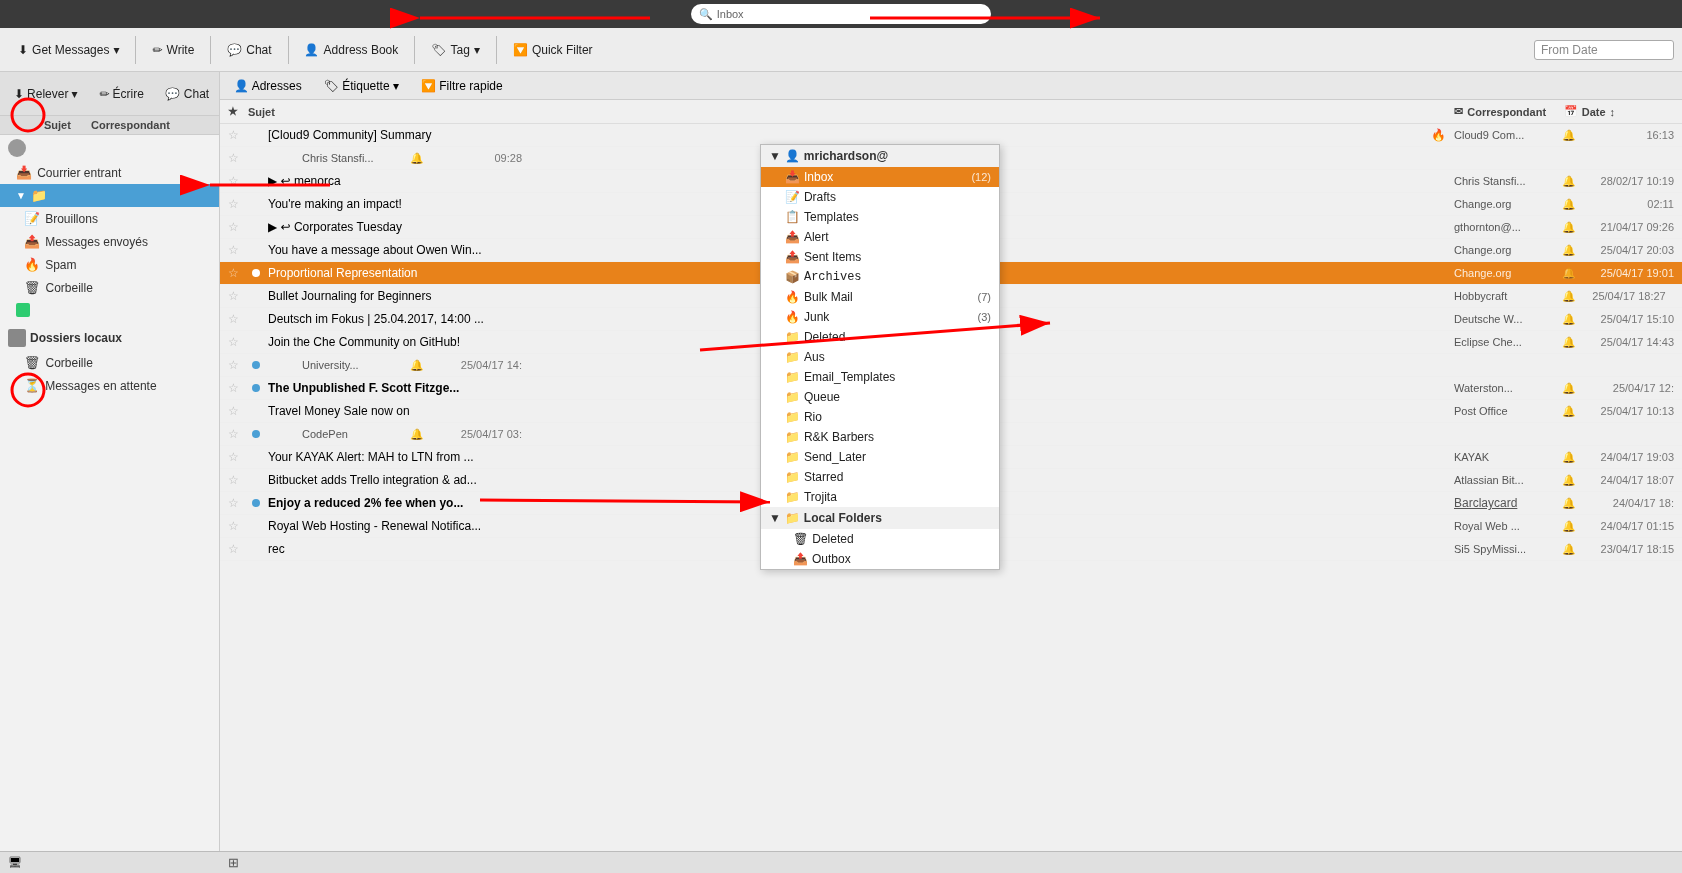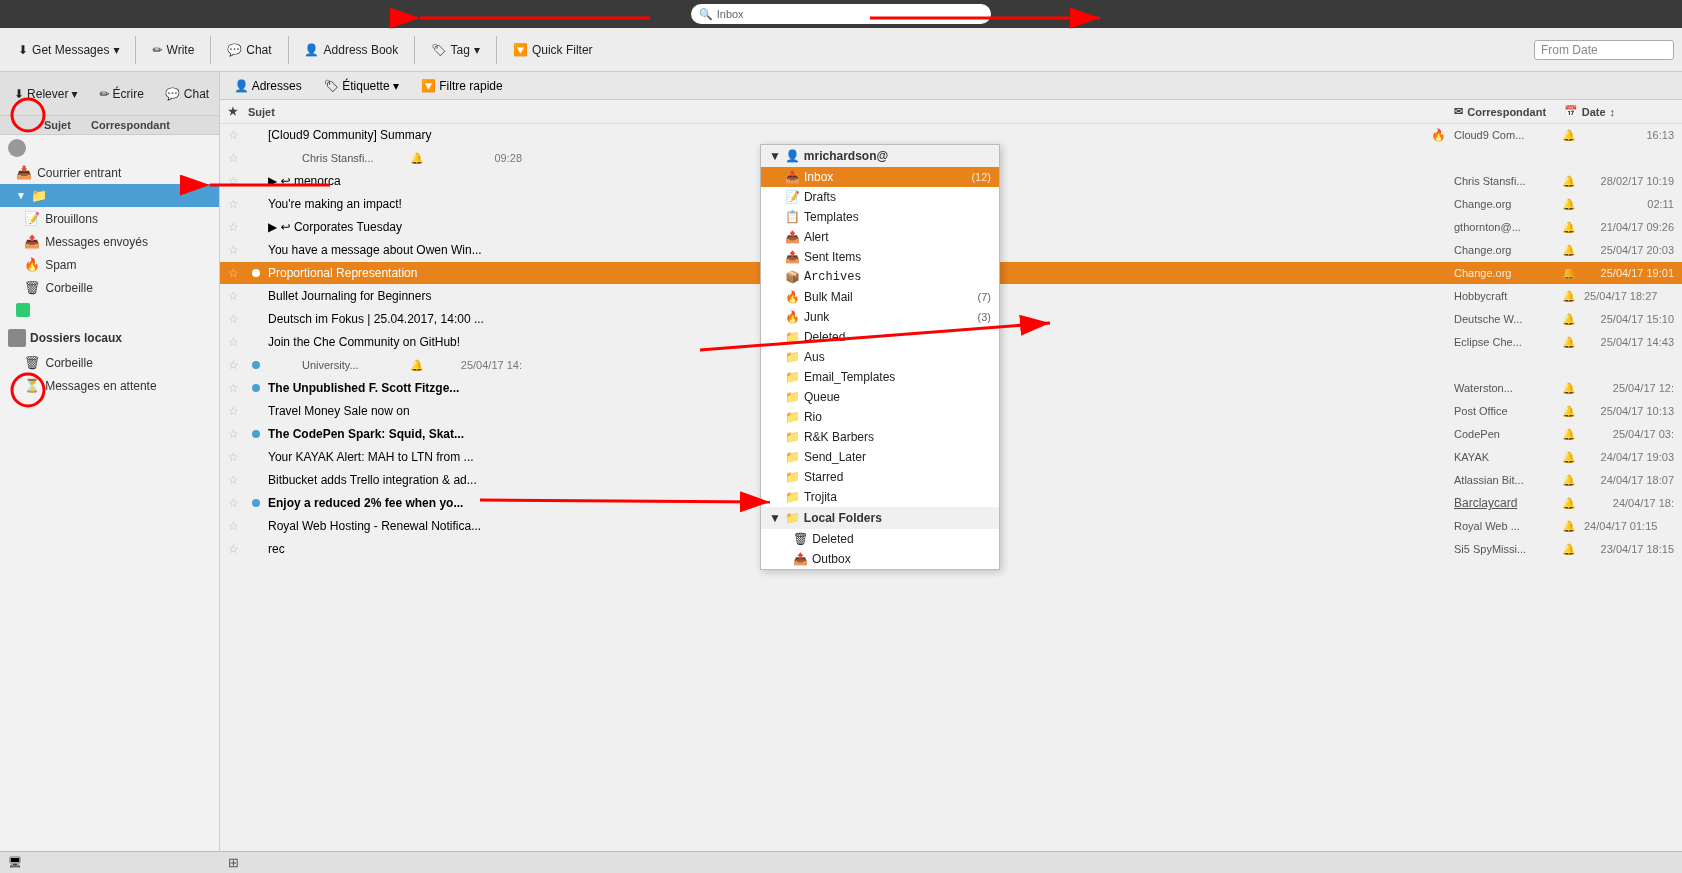--- a/index.html
+++ b/index.html
@@ -482,21 +482,21 @@
       <div style="width:8px;flex-shrink:0;"></div>
       <span class="msg-subject" style="flex:2;overflow:hidden;text-overflow:ellipsis;white-space:nowrap;font-size:12px;">
         Bullet Journaling for Beginners
       </span>
       <span style="width:4px;flex-shrink:0;"></span>
       <span style="width:14px;flex-shrink:0;"></span>
       <span class="msg-from" style="width:100px;overflow:hidden;text-overflow:ellipsis;white-space:nowrap;flex-shrink:0;font-size:11px;color:#555;">
         Hobbycraft
       </span>
       <span style="font-size:11px;color:#aaa;flex-shrink:0;width:14px;">🔔</span>
-      <span class="msg-date" style="width:90px;flex-shrink:0;font-size:11px;color:#777;text-align:left;">
+      <span class="msg-date" style="width:90px;flex-shrink:0;font-size:11px;color:#777;text-align:center;">
         25/04/17 18:27
       </span>
     </div>
           <div class="msg-row">
       <span class="msg-star" style="color:#bbb;">☆</span>
       <div style="width:8px;flex-shrink:0;"></div>
       <span class="msg-subject" style="flex:2;overflow:hidden;text-overflow:ellipsis;white-space:nowrap;font-size:12px;">
         Deutsch im Fokus | 25.04.2017, 14:00 ...
       </span>
       <span style="width:4px;flex-shrink:0;"></span>
@@ -566,23 +566,20 @@
         Post Office
       </span>
       <span style="font-size:11px;color:#aaa;flex-shrink:0;width:14px;">🔔</span>
       <span class="msg-date" style="width:90px;flex-shrink:0;font-size:11px;color:#777;text-align:right;">
         25/04/17 10:13
       </span>
     </div>
           <div class="msg-row unread">
       <span class="msg-star" style="color:#bbb;">☆</span>
       <div class="msg-dot" style="width:8px;height:8px;border-radius:50%;background:#4a9fd5;flex-shrink:0;"></div>
-      <span class="msg-subject" style="flex:2;overflow:hidden;text-overflow:ellipsis;white-space:nowrap;font-size:12px;font-weight:bold;">
-        The CodePen Spark: Squid, Skat...
-      </span>
       <span style="width:4px;flex-shrink:0;"></span>
       <span style="width:14px;flex-shrink:0;"></span>
       <span class="msg-from" style="width:100px;overflow:hidden;text-overflow:ellipsis;white-space:nowrap;flex-shrink:0;font-size:11px;color:#555;">
         CodePen
       </span>
       <span style="font-size:11px;color:#aaa;flex-shrink:0;width:14px;">🔔</span>
       <span class="msg-date" style="width:90px;flex-shrink:0;font-size:11px;color:#777;text-align:right;">
         25/04/17 03:
       </span>
     </div>
@@ -639,21 +636,21 @@
       <div style="width:8px;flex-shrink:0;"></div>
       <span class="msg-subject" style="flex:2;overflow:hidden;text-overflow:ellipsis;white-space:nowrap;font-size:12px;">
         Royal Web Hosting - Renewal Notifica...
       </span>
       <span style="width:4px;flex-shrink:0;"></span>
       <span style="width:14px;flex-shrink:0;"></span>
       <span class="msg-from" style="width:100px;overflow:hidden;text-overflow:ellipsis;white-space:nowrap;flex-shrink:0;font-size:11px;color:#555;">
         Royal Web ...
       </span>
       <span style="font-size:11px;color:#aaa;flex-shrink:0;width:14px;">🔔</span>
-      <span class="msg-date" style="width:90px;flex-shrink:0;font-size:11px;color:#777;text-align:left;">
+      <span class="msg-date" style="width:90px;flex-shrink:0;font-size:11px;color:#777;text-align:right;">
         24/04/17 01:15
       </span>
     </div>
           <div class="msg-row">
       <span class="msg-star" style="color:#bbb;">☆</span>
       <div style="width:8px;flex-shrink:0;"></div>
       <span class="msg-subject" style="flex:2;overflow:hidden;text-overflow:ellipsis;white-space:nowrap;font-size:12px;">
         rec
       </span>
       <span style="width:4px;flex-shrink:0;"></span>

